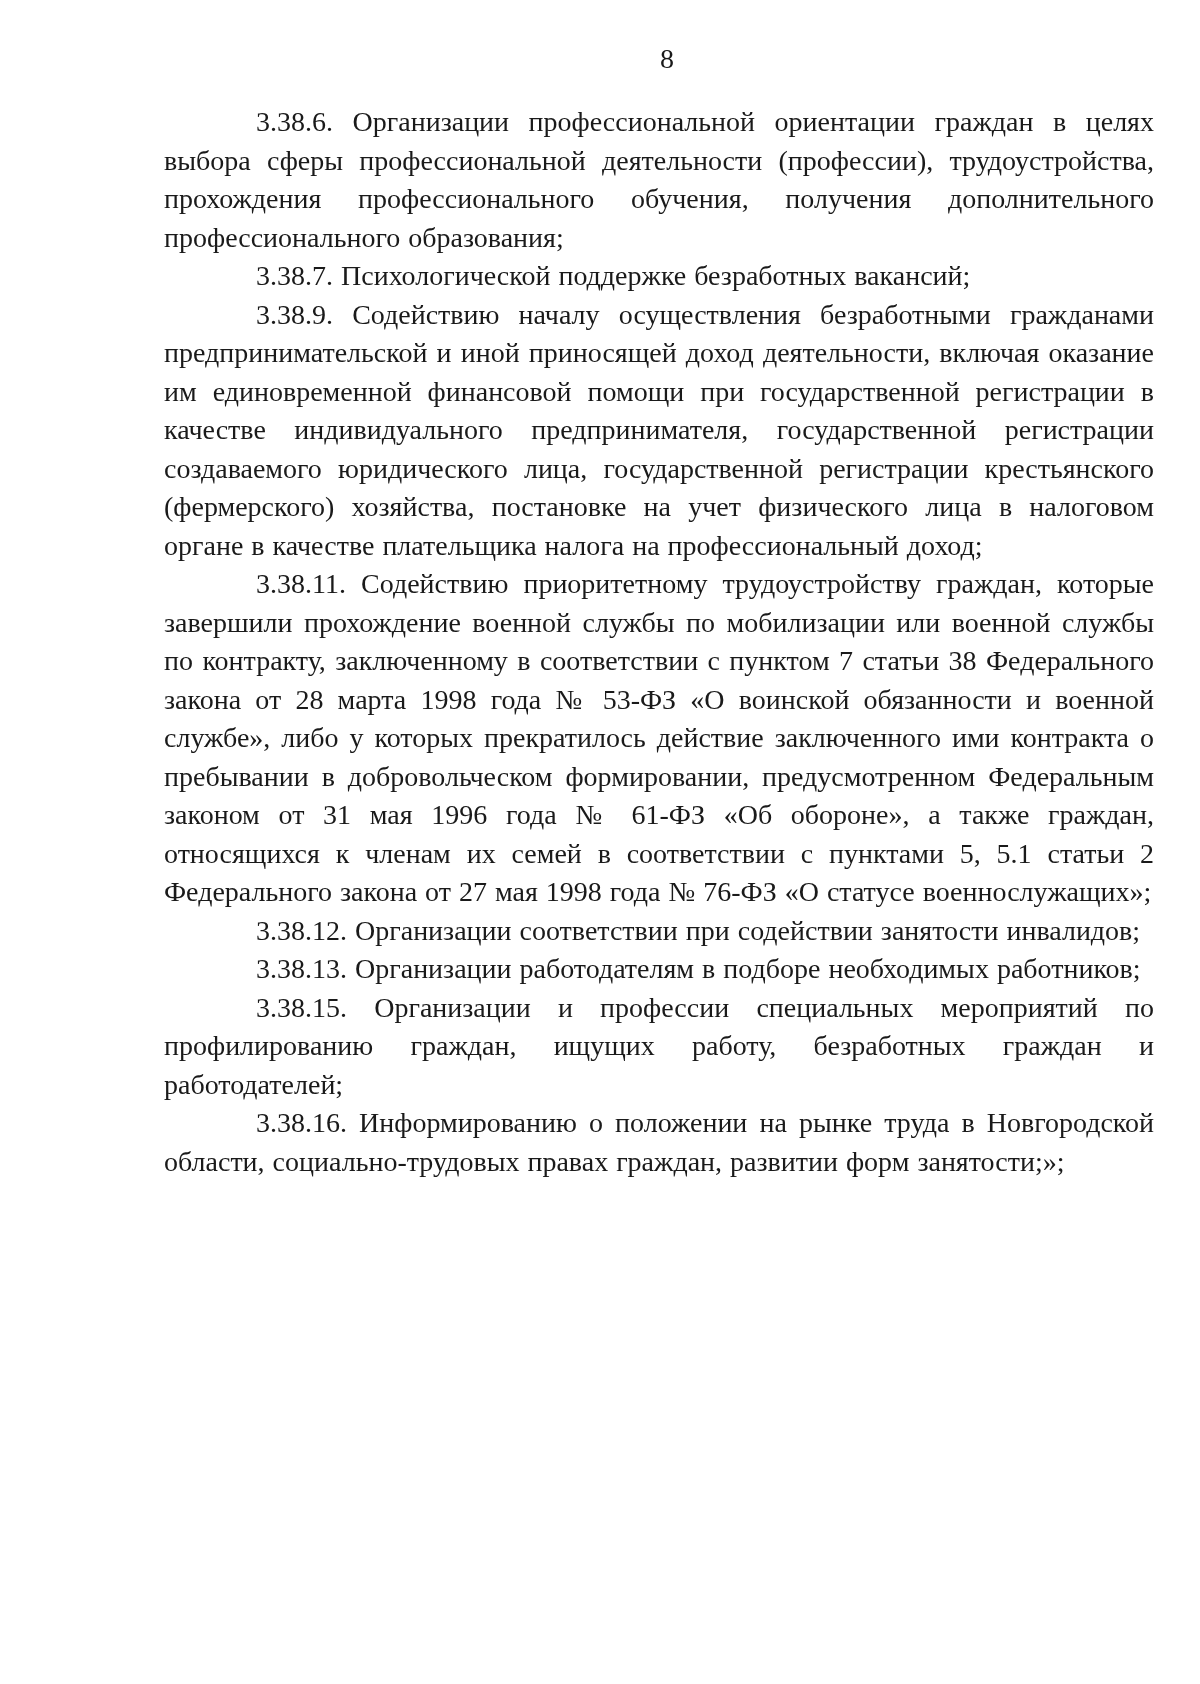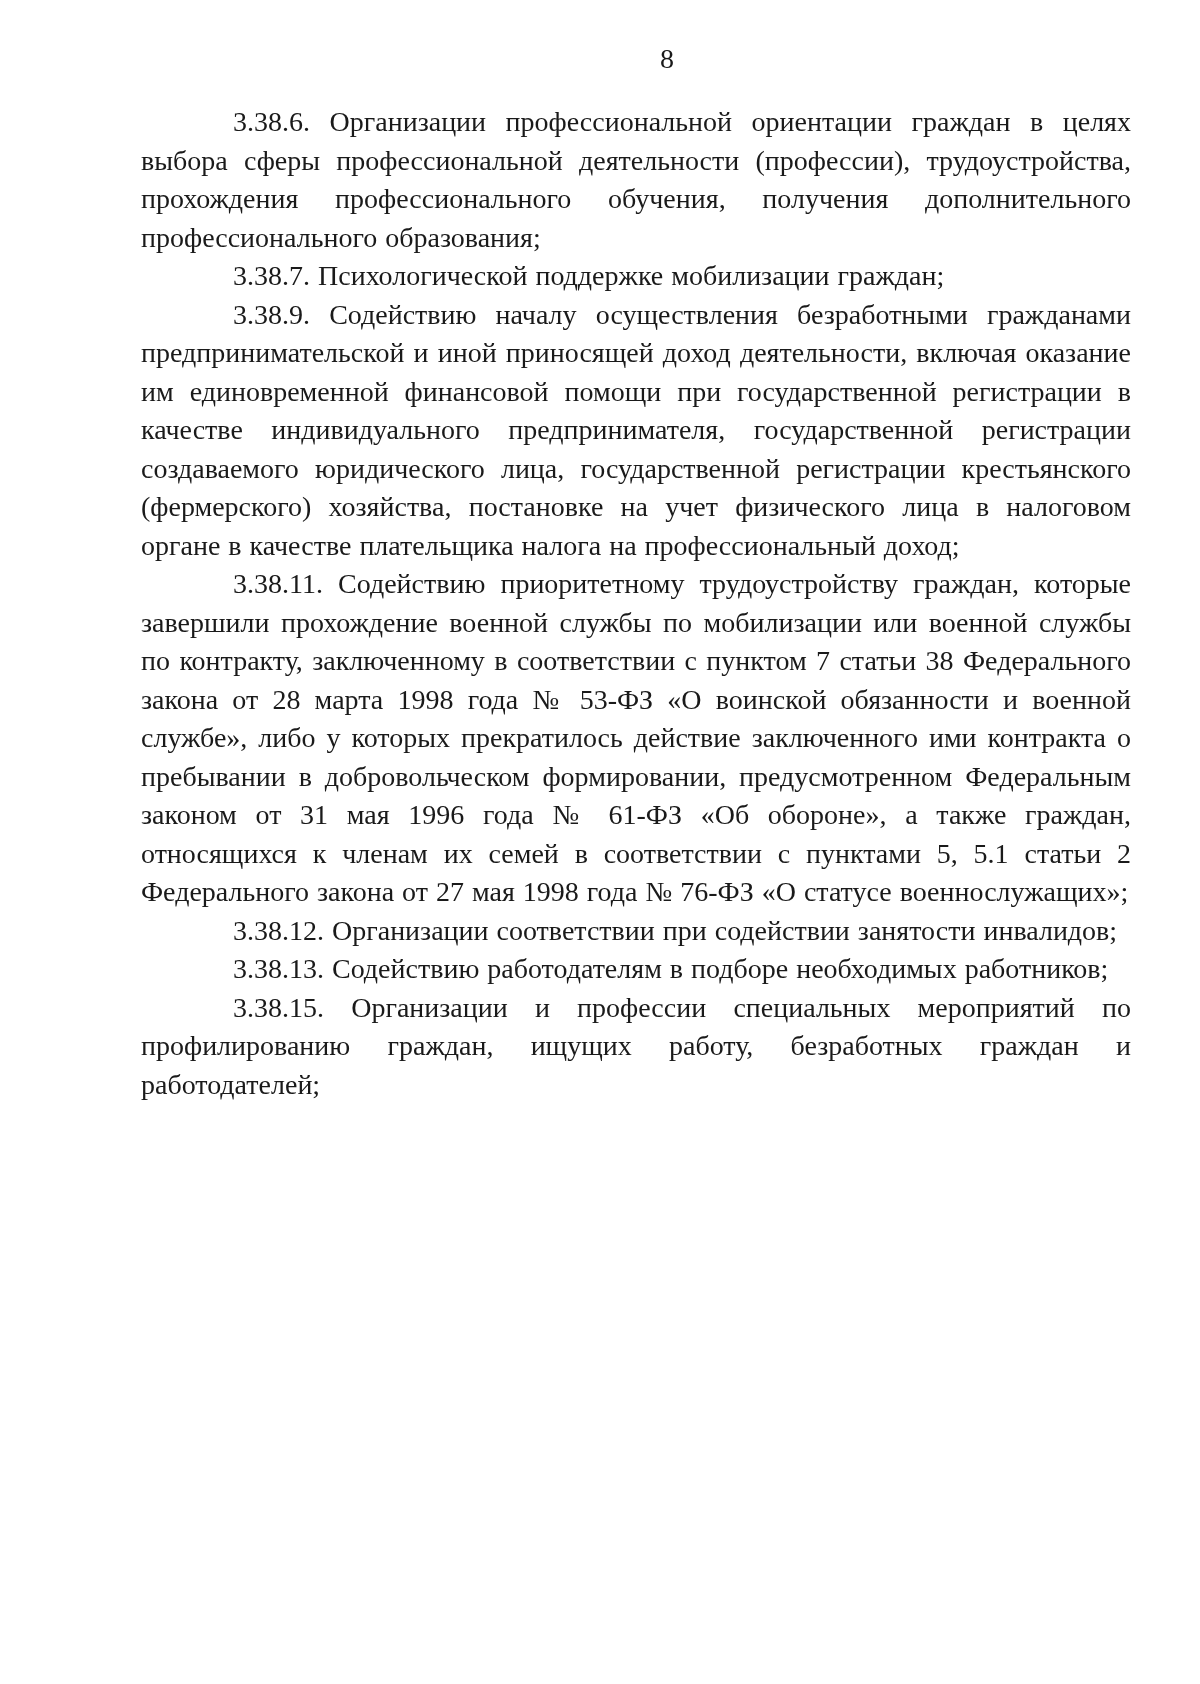--- a/index.html
+++ b/index.html
@@ -20,40 +20,41 @@
     position: absolute;
     top: 42px;
     left: 660px;
     font-size: 28px;
     line-height: 34px;
     color: #1a1a1a;
   }
   .content {
     position: absolute;
     top: 103px;
-    left: 141px;
+    left: 164px;
     width: 990px;
   }
   .para {
     margin: 0;
     padding: 0;
     font-size: 28px;
     line-height: 38.5px;
     text-align: justify;
     text-indent: 92px;
     word-spacing: 1px;
   }
 </style>
 </head>
 <body>
 
 <div class="page">
   <div class="page-number">8</div>
   <div class="content">
     <p class="para">3.38.6. Организации профессиональной ориентации граждан в целях выбора сферы профессиональной деятельности (профессии), трудоустройства, прохождения профессионального обучения, получения дополнительного профессионального образования;</p>
-    <p class="para">3.38.7. Психологической поддержке мобилизации граждан;</p>
+    <p class="para">3.38.7. Психологической поддержке безработных вакансий;</p>
     <p class="para">3.38.9. Содействию началу осуществления безработными гражданами предпринимательской и иной приносящей доход деятельности, включая оказание им единовременной финансовой помощи при государственной регистрации в качестве индивидуального предпринимателя, государственной регистрации создаваемого юридического лица, государственной регистрации крестьянского (фермерского) хозяйства, постановке на учет физического лица в налоговом органе в качестве плательщика налога на профессиональный доход;</p>
     <p class="para">3.38.11. Содействию приоритетному трудоустройству граждан, которые завершили прохождение военной службы по мобилизации или военной службы по контракту, заключенному в соответствии с пунктом 7 статьи 38 Федерального закона от 28 марта 1998 года № 53-ФЗ «О воинской обязанности и военной службе», либо у которых прекратилось действие заключенного ими контракта о пребывании в добровольческом формировании, предусмотренном Федеральным законом от 31 мая 1996 года № 61-ФЗ «Об обороне», а также граждан, относящихся к членам их семей в соответствии с пунктами 5, 5.1 статьи 2 Федерального закона от 27 мая 1998 года № 76-ФЗ «О статусе военнослужащих»;</p>
     <p class="para">3.38.12. Организации соответствии при содействии занятости инвалидов;</p>
-    <p class="para">3.38.13. Содействию работодателям в подборе необходимых работников;</p>
+    <p class="para">3.38.13. Организации работодателям в подборе необходимых работников;</p>
     <p class="para">3.38.15. Организации и профессии специальных мероприятий по профилированию граждан, ищущих работу, безработных граждан и работодателей;</p>
+    <p class="para">3.38.16. Информированию о положении на рынке труда в Новгородской области, социально-трудовых правах граждан, развитии форм занятости;»;</p>
   </div>
 </div>
 
 </body></html>

